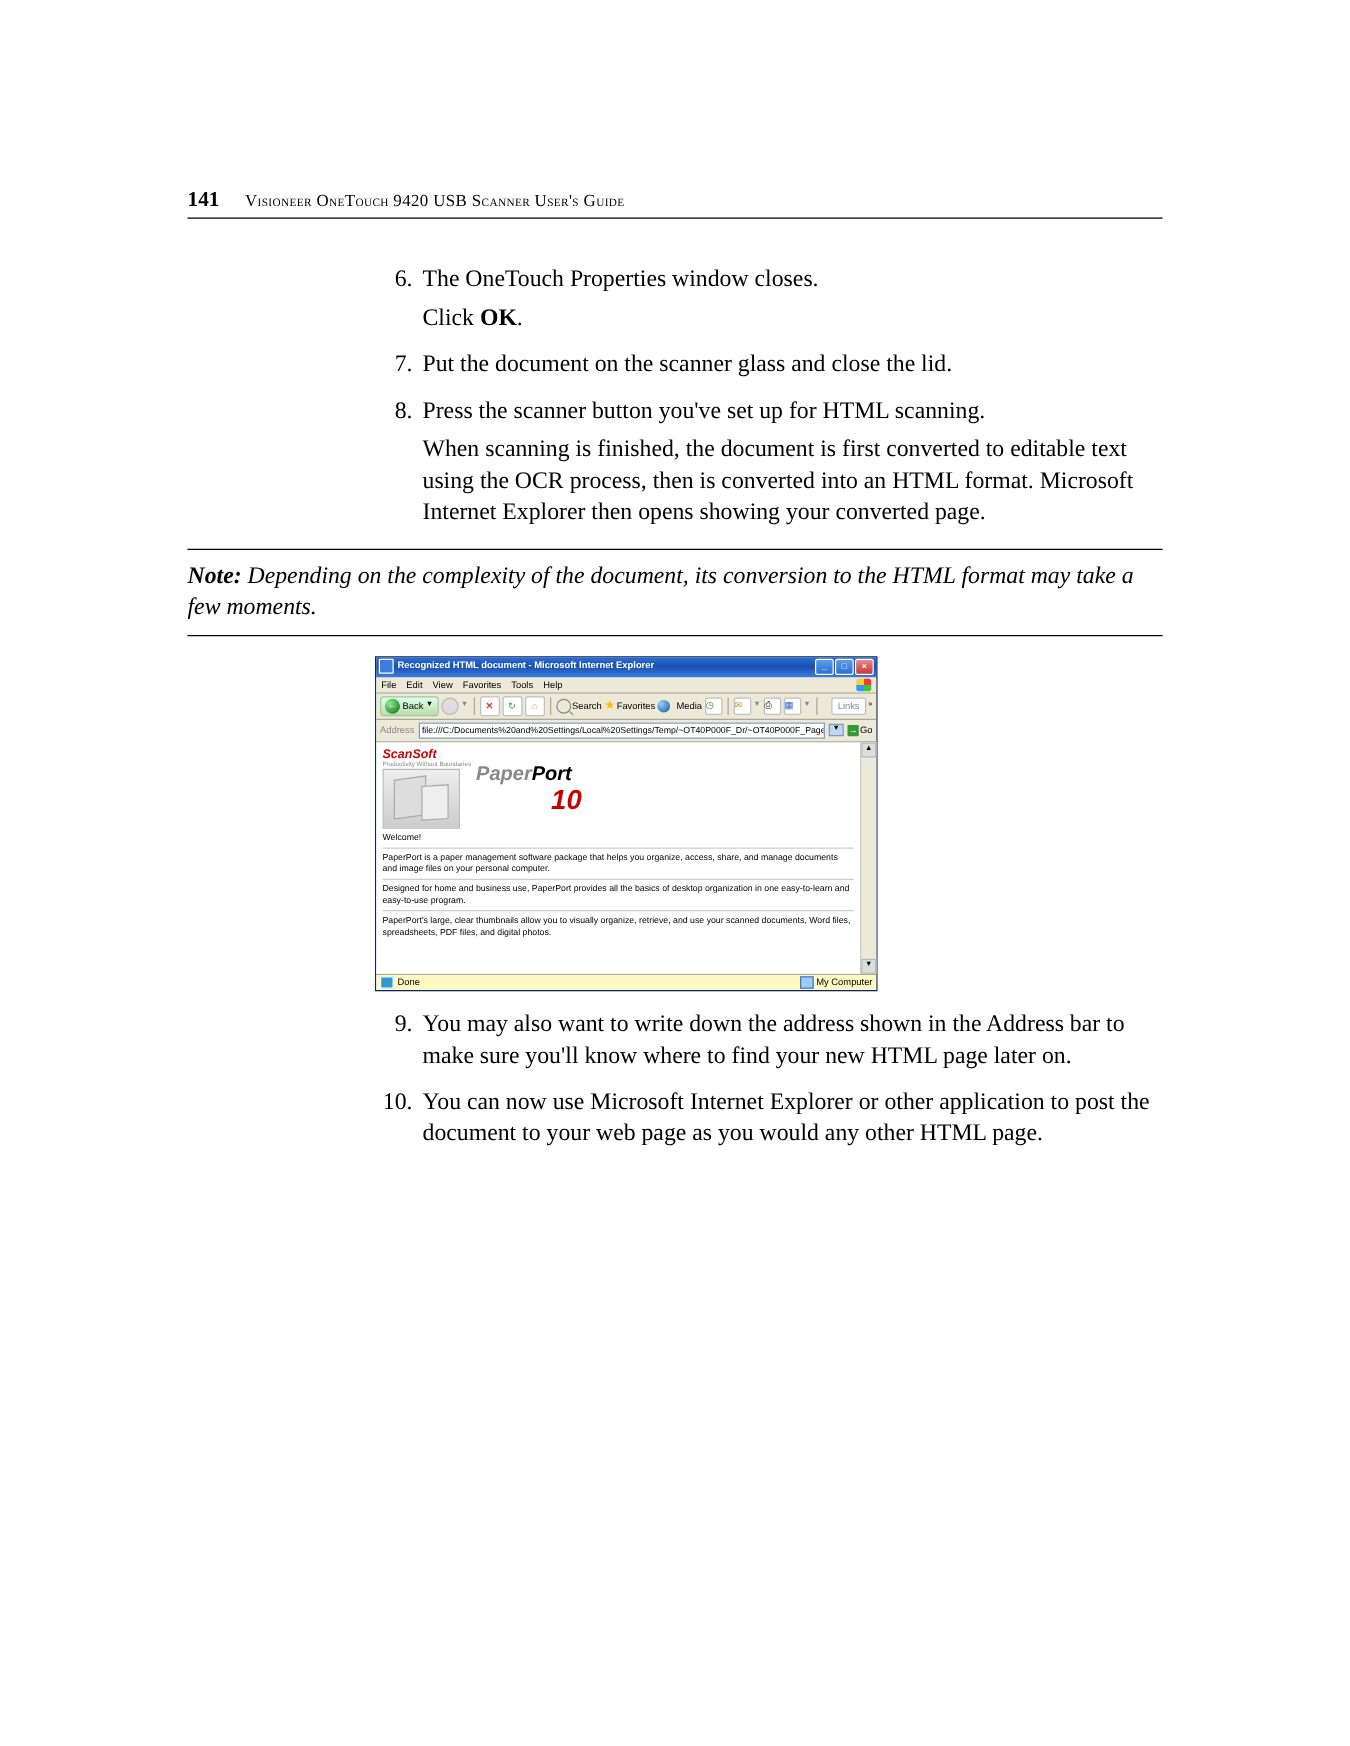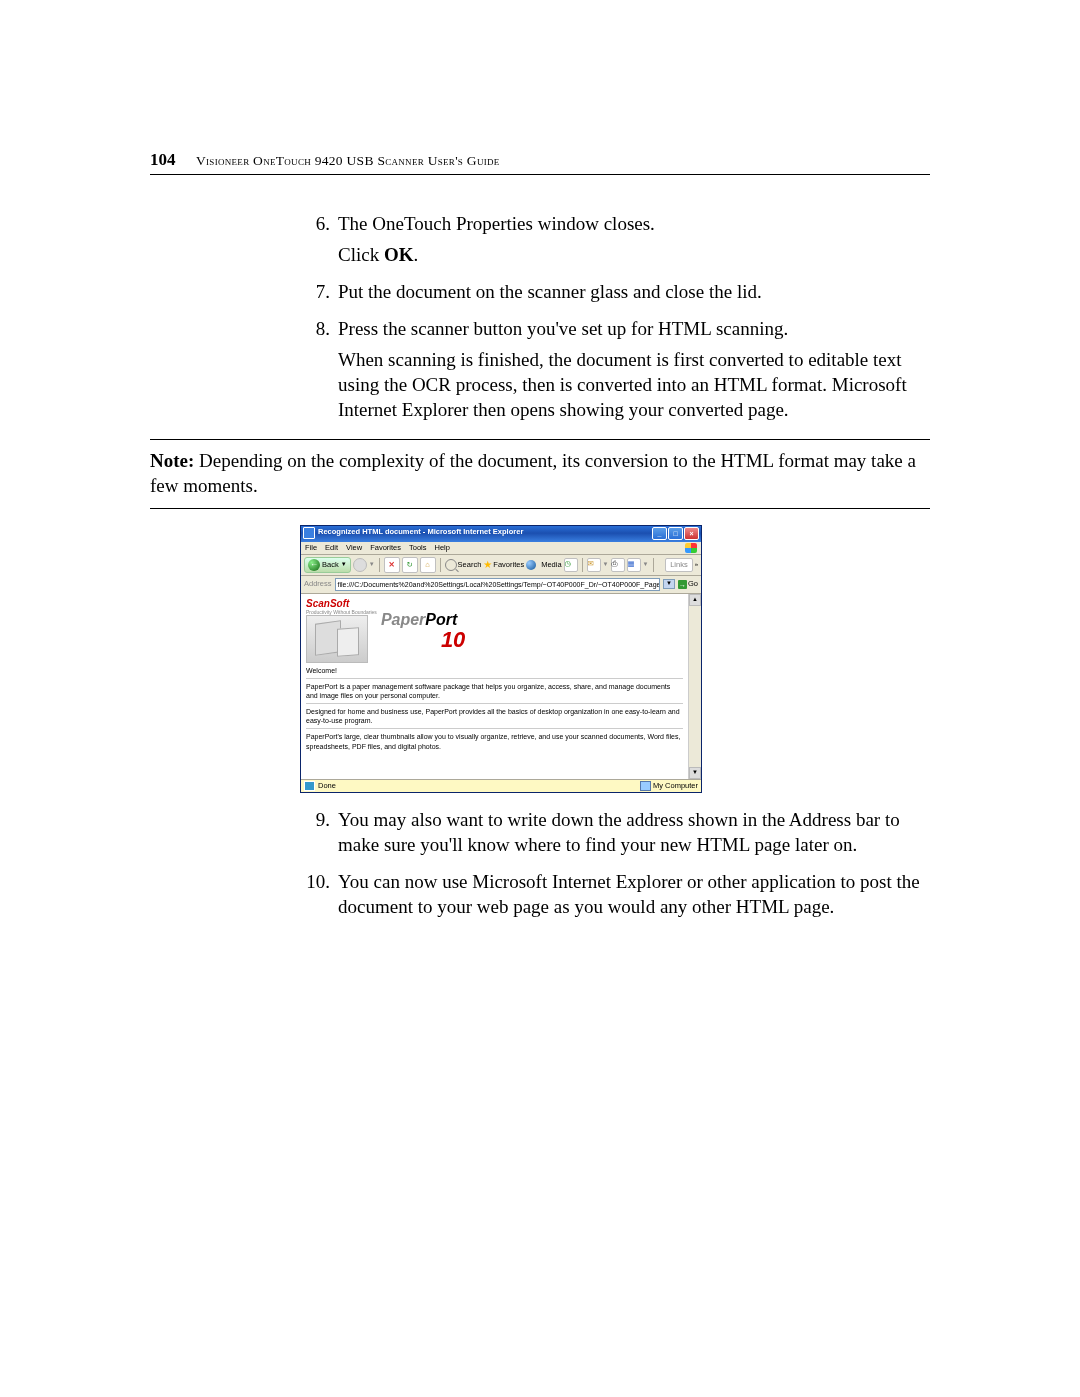--- a/index.html
+++ b/index.html
@@ -56,21 +56,21 @@
   }
   .hr {
     border-top: 1px solid #000;
     margin: 10px 0 8px -150px;
   }
   .note-block {
     margin-left: -150px;
     font-size: 19px;
     line-height: 1.32;
   }
-  .note-block p { margin: 0; }
+  .note-block p { margin: 0; font-style: italic; }
   .strong { font-weight: bold; }
 
   
   .ie-window {
     width: 400px;
     margin: 16px 0 14px 0;
     border: 1px solid #0a246a;
     font-family: Tahoma, Arial, sans-serif;
     font-size: 7.5px;
     background: #ece9d8;
@@ -149,21 +149,21 @@
   .ie-status{display:flex;border-top:1px solid #aca899;background:#fef9c3;padding:1px 3px;font-size:7.5px;color:#000;}
   .ie-status .zone{margin-left:auto;display:flex;align-items:center;gap:2px;}
   .ie-status .cpu{width:9px;height:8px;background:#9cf;border:1px solid #57a;}
 </style>
 </head>
 <body>
 
 <div class="page">
 
   <div class="header-row">
-    <div class="page-number">104</div>
+    <div class="page-number">141</div>
     <div class="header-title">Visioneer OneTouch 9420 USB Scanner User's Guide</div>
   </div>
 
   <div class="content">
 
     <div class="ol-row">
       <div class="ol-num">6.</div>
       <div class="ol-body">
         <p>The OneTouch Properties window closes.</p>
         <p><span>Click </span><span class="strong">OK</span><span>.</span></p>

